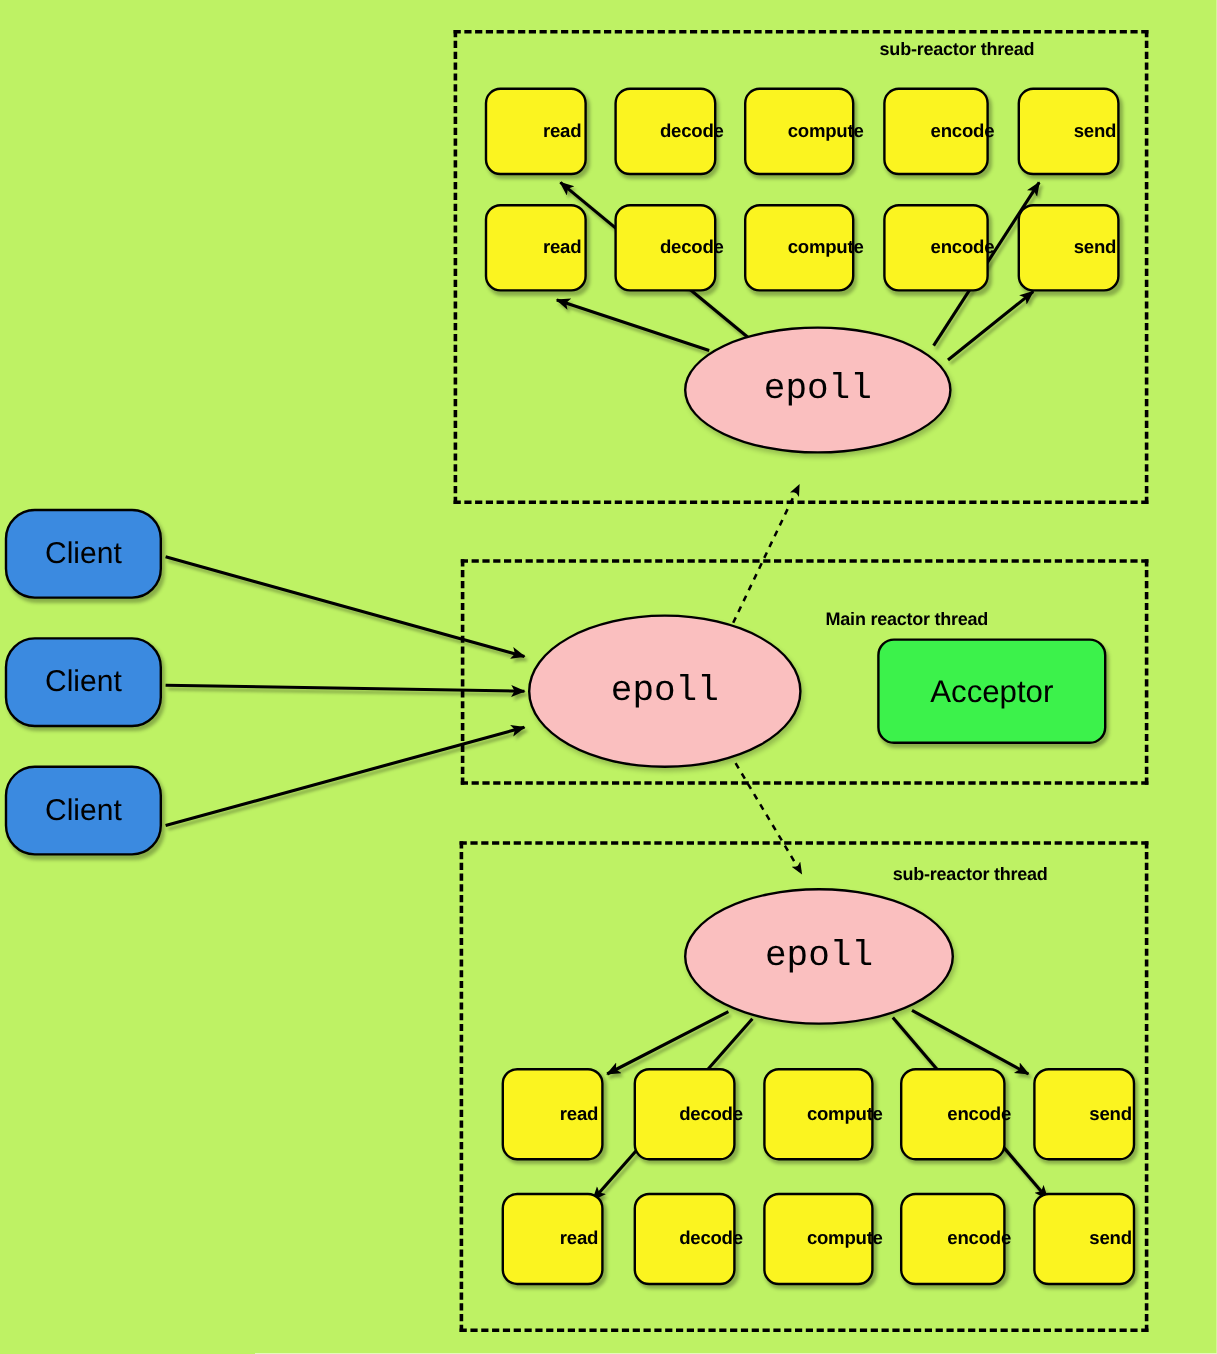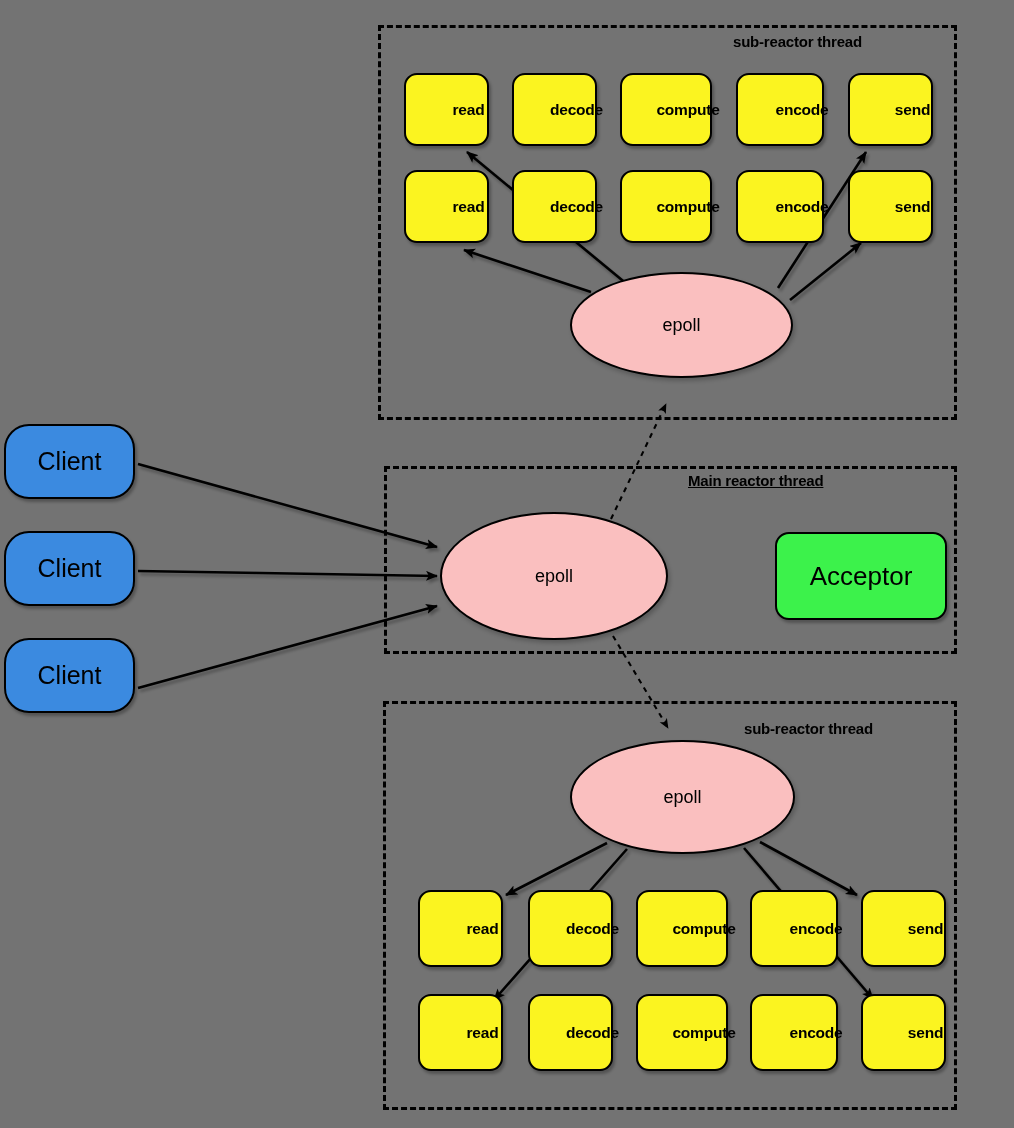--- a/index.html
+++ b/index.html
@@ -8,21 +8,21 @@
     padding: 0;
     background: #ffffff;
   }
   body {
     font-family: "Liberation Sans", sans-serif;
   }
   #canvas {
     position: relative;
     width: 1014px;
     height: 1128px;
-    background: #737373;
+    background: #bef264;
     overflow: hidden;
   }
   
   .thread-box {
     position: absolute;
     border: 3px dashed #000000;
     box-sizing: border-box;
     background: transparent;
   }
   .thread-label {
@@ -67,24 +67,25 @@
   }
   
   .epoll {
     position: absolute;
     background: #FABFBF;
     border: 2.5px solid #000000;
     border-radius: 50%;
     display: flex;
     align-items: center;
     justify-content: center;
-    font-size: 18px;
+    font-size: 30px;
     color: #000000;
     box-sizing: border-box;
     box-shadow: 2px 3px 4px rgba(0,0,0,0.22);
+    font-family: Liberation Mono, monospace;
   }
   
   #arrows {
     position: absolute;
     left: 0;
     top: 0;
     width: 1014px;
     height: 1128px;
     pointer-events: none;
   }
@@ -159,25 +160,25 @@
 
   <div class="node-box stage-box" style="left:404px; top:170px; width:85px; height:73px;">read</div>
   <div class="node-box stage-box" style="left:512px; top:170px; width:85px; height:73px;">decode</div>
   <div class="node-box stage-box" style="left:620px; top:170px; width:92px; height:73px;">compute</div>
   <div class="node-box stage-box" style="left:736px; top:170px; width:88px; height:73px;">encode</div>
   <div class="node-box stage-box" style="left:848px; top:170px; width:85px; height:73px;">send</div>
 
   <div class="epoll" style="left:570px; top:272px; width:223px; height:106px;">epoll</div>
 
   <div class="thread-box" style="left:384px; top:466px; width:573px; height:188px;"></div>
-  <div class="thread-label" style="left:688px; top:472px;text-decoration:underline;">Main reactor thread</div>
+  <div class="thread-label" style="left:688px; top:508px;">Main reactor thread</div>
 
   <div class="epoll" style="left:440px; top:512px; width:228px; height:128px;">epoll</div>
 
-  <div class="node-box acceptor-box" style="left:775px; top:532px; width:172px; height:88px;">Acceptor</div>
+  <div class="node-box acceptor-box" style="left:731px; top:532px; width:191px; height:88px;">Acceptor</div>
 
   <div class="node-box client-box" style="left:4px; top:424px; width:131px; height:75px;">Client</div>
   <div class="node-box client-box" style="left:4px; top:531px; width:131px; height:75px;">Client</div>
   <div class="node-box client-box" style="left:4px; top:638px; width:131px; height:75px;">Client</div>
 
   <div class="thread-box" style="left:383px; top:701px; width:574px; height:409px;"></div>
   <div class="thread-label" style="left:744px; top:720px;">sub-reactor thread</div>
 
   <div class="epoll" style="left:570px; top:740px; width:225px; height:114px;">epoll</div>
 

